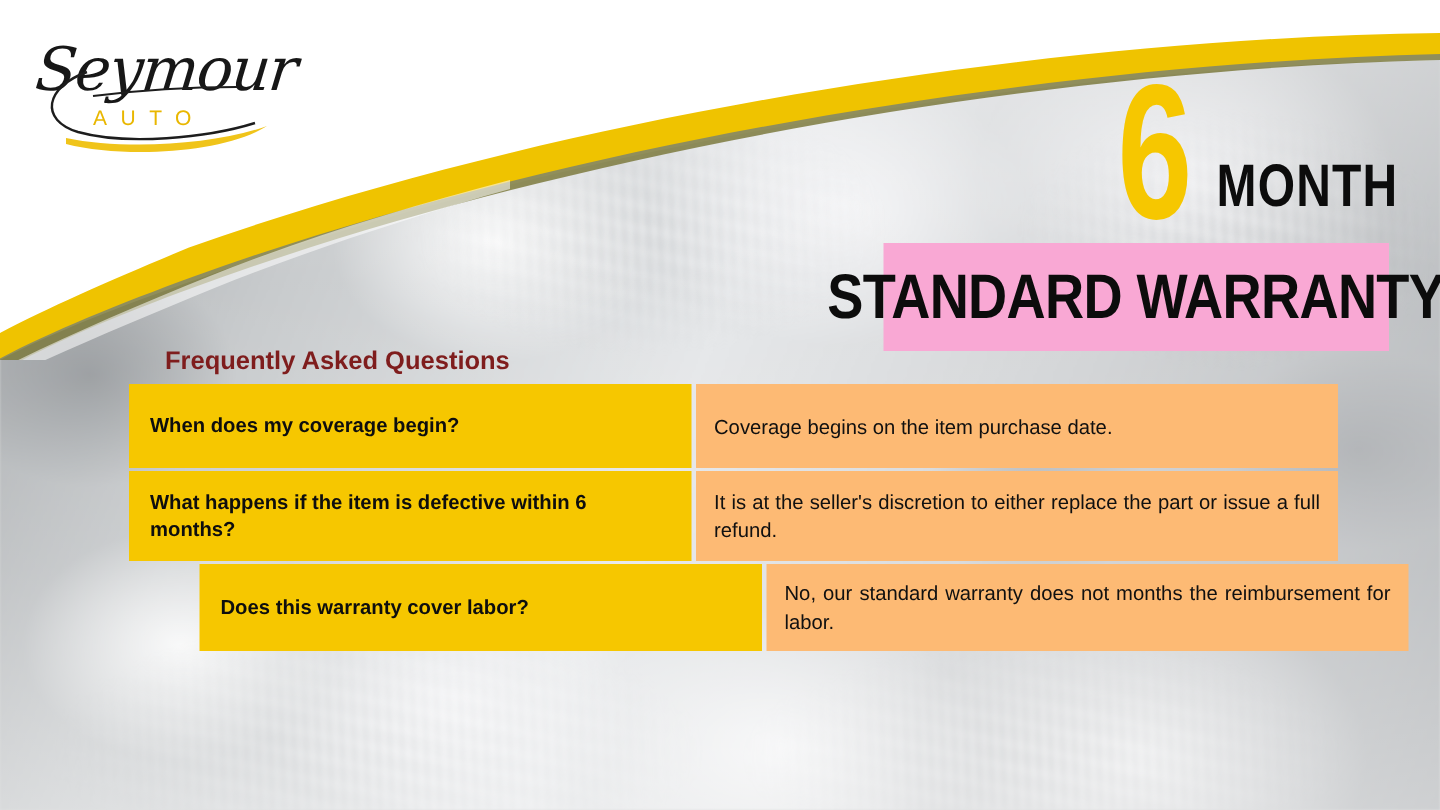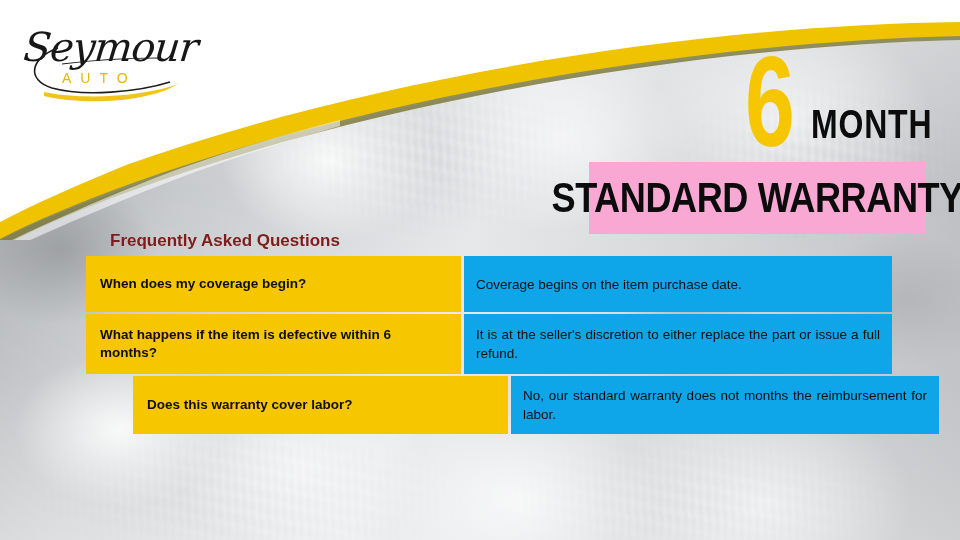--- a/index.html
+++ b/index.html
@@ -181,21 +181,21 @@
     font-weight: 700;
     font-size: 13.5px;
     line-height: 18px;
     color: #0e0e0e;
   }
 
   .a-gap { flex: 0 0 3px; }
 
   .a-cell {
     flex: 1 1 auto;
-    background: #0ea5e9;
+    background: #fdba74;
     box-sizing: border-box;
     padding: 0 12px;
     display: flex;
     align-items: center;
   }
   .a-cell span {
     font-family: "Liberation Sans", sans-serif;
     font-weight: 400;
     font-size: 13.5px;
     line-height: 19px;

